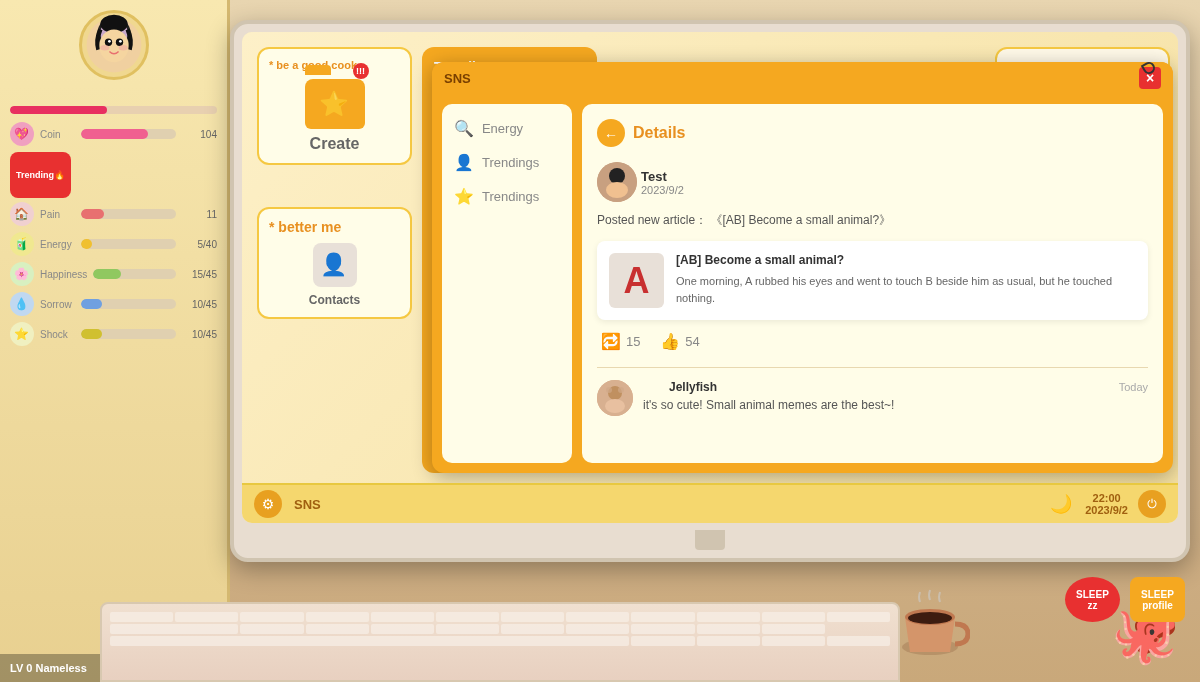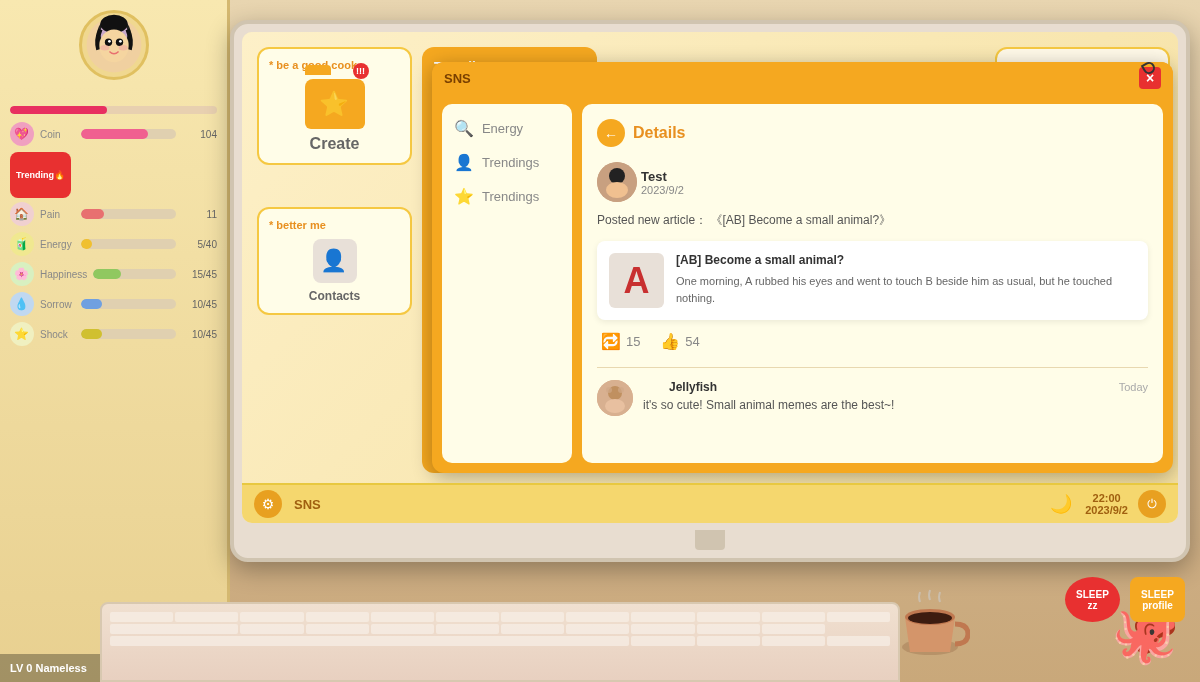--- a/index.html
+++ b/index.html
@@ -680,21 +680,21 @@
               <span style="font-size:24px; color:#fff8;">⭐</span>
             </div>
             <div style="position:absolute; top:-14px; left:0; width:26px; height:10px; background:#f5a820; border-radius:4px 4px 0 0;"></div>
             <div style="position:absolute; top:-16px; right:-4px; width:16px; height:16px; background:#e83030; border-radius:50%; display:flex; align-items:center; justify-content:center; color:white; font-size:9px; font-weight:bold;">!!!</div>
           </div>
           <span style="font-size:16px; color:#666; font-weight:bold;">Create</span>
         </div>
       </div>
 
       <div style="position:absolute; top:175px; left:15px; width:155px; background:#fffde8; border-radius:12px; border:2px solid #f5c842; padding:10px;">
-        <div style="font-size:11px; color:#e89020; font-weight:bold; margin-bottom:8px;">* better me</div>
+        <div style="font-size:14px; color:#e89020; font-weight:bold; margin-bottom:8px;">* better me</div>
         <div style="display:flex; flex-direction:column; align-items:center; gap:6px;">
           <div style="width:44px; height:44px; background:#e8e0d8; border-radius:8px; display:flex; align-items:center; justify-content:center; font-size:22px; color:#aaa;">👤</div>
           <span style="font-size:12px; color:#666; font-weight:bold;">Contacts</span>
         </div>
       </div>
 
       <div style="position:absolute; top:15px; left:180px; width:175px; bottom:10px; background:#f5a820; border-radius:12px; padding:12px;">
         <div style="font-size:14px; font-weight:bold; color:white; margin-bottom:10px;">Trendings</div>
         <div style="background:white; border-radius:8px; flex:1; min-height:300px;"></div>
       </div>

